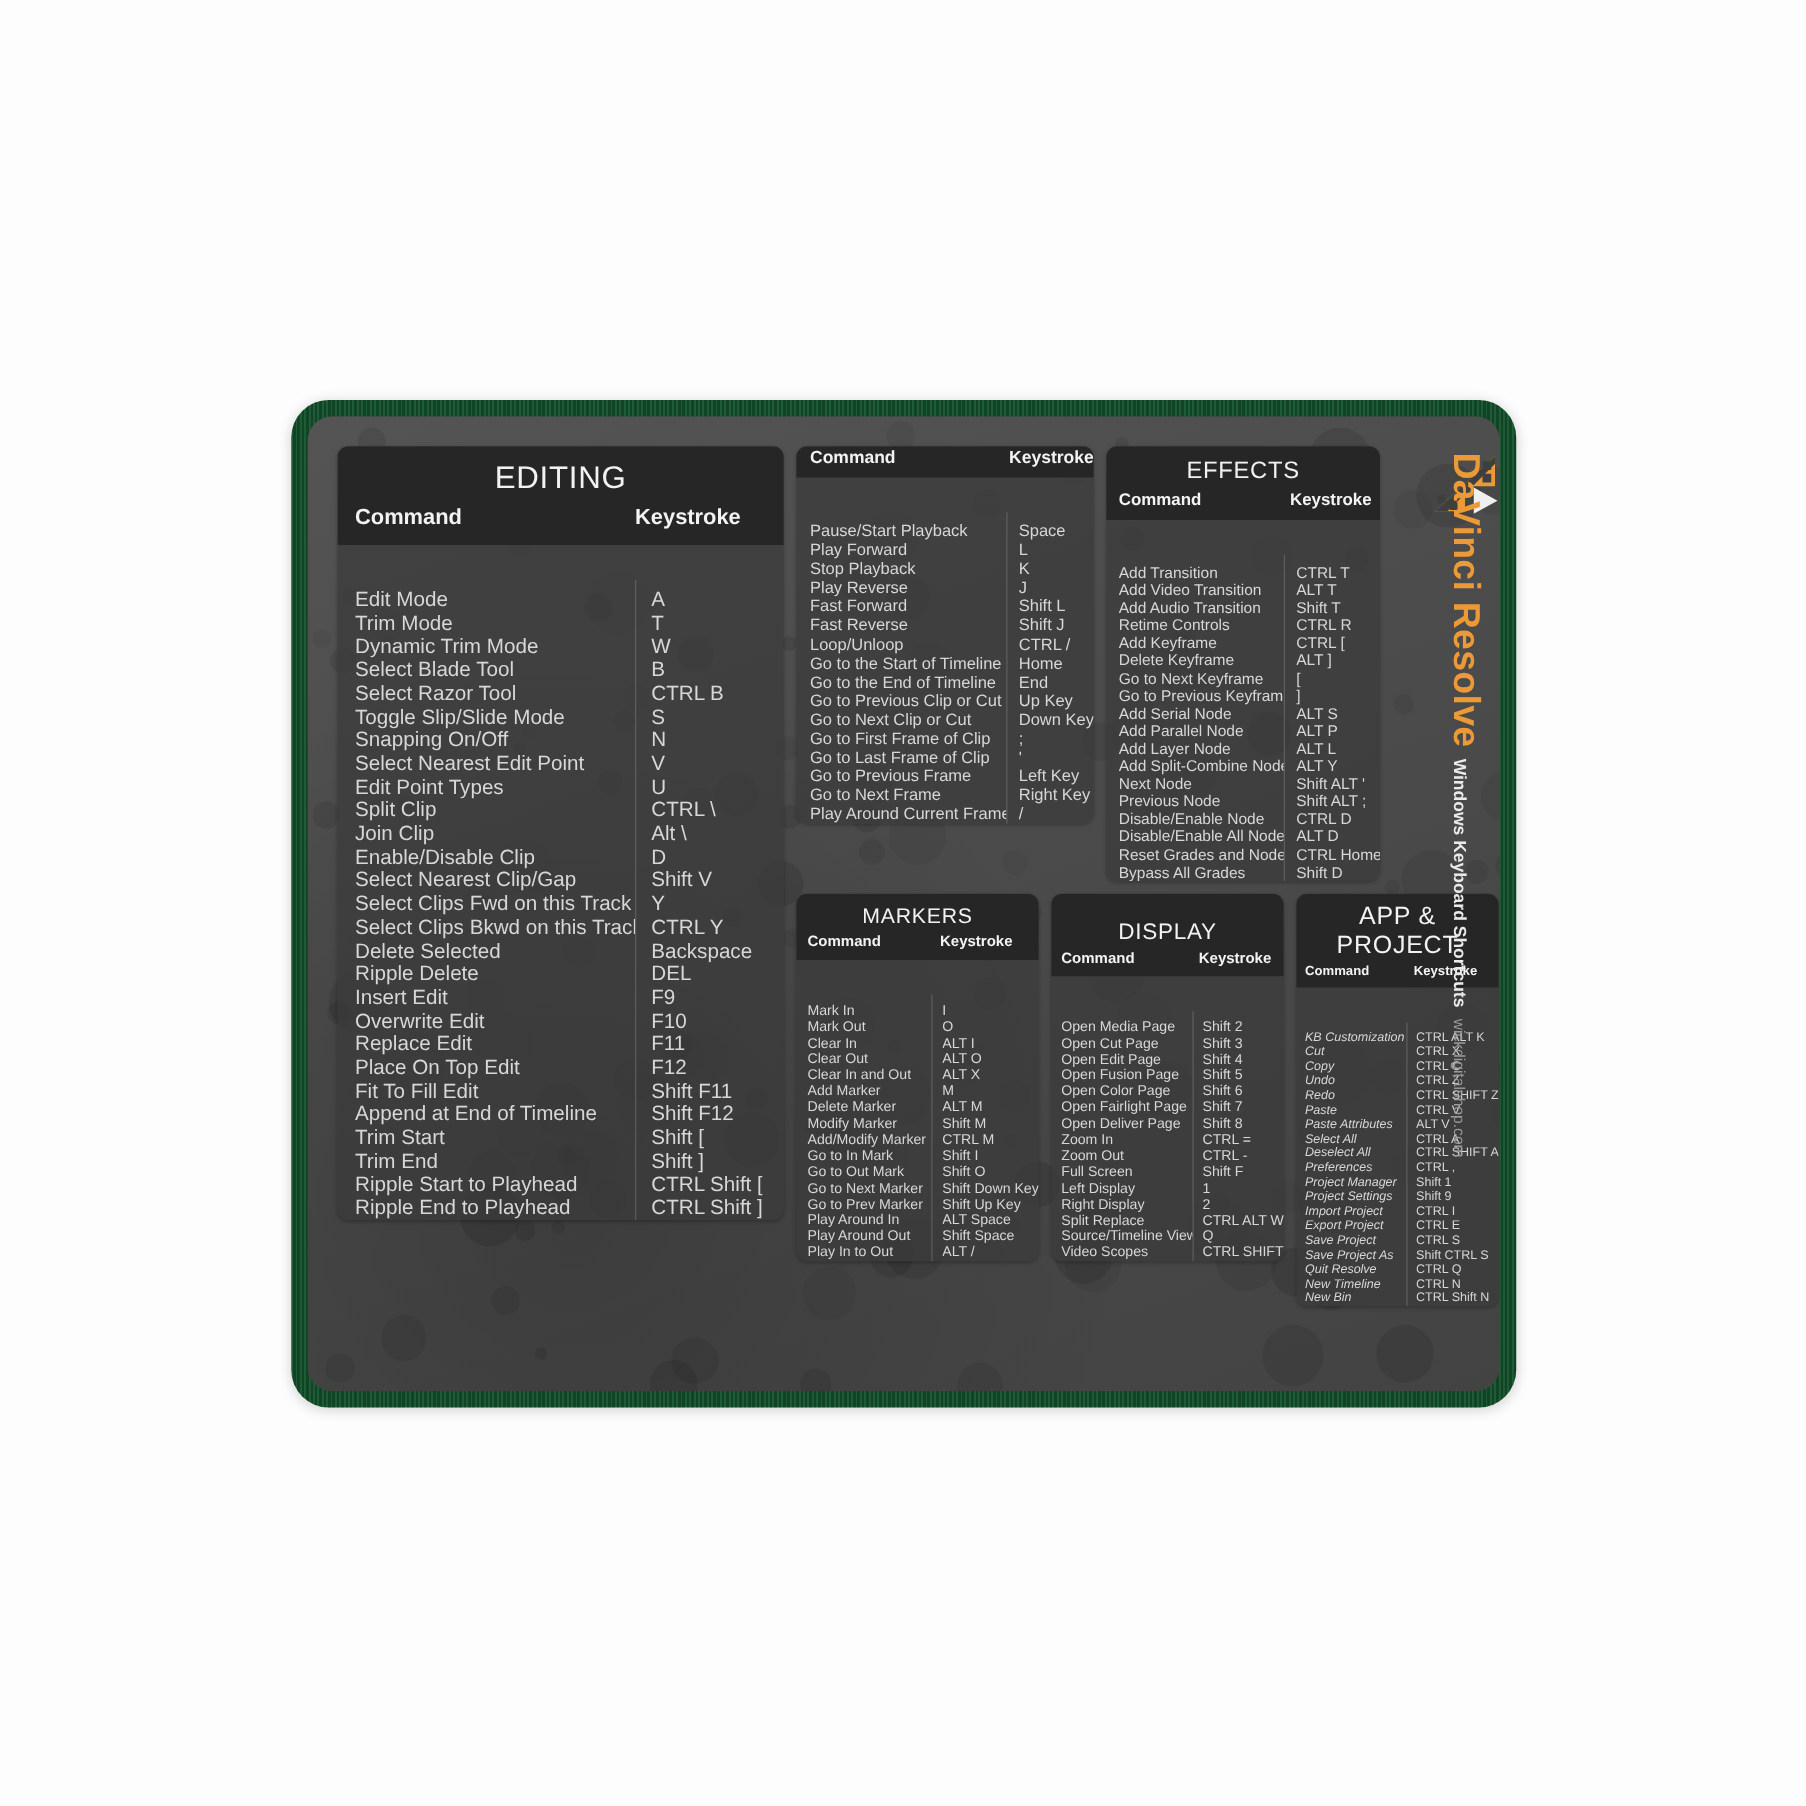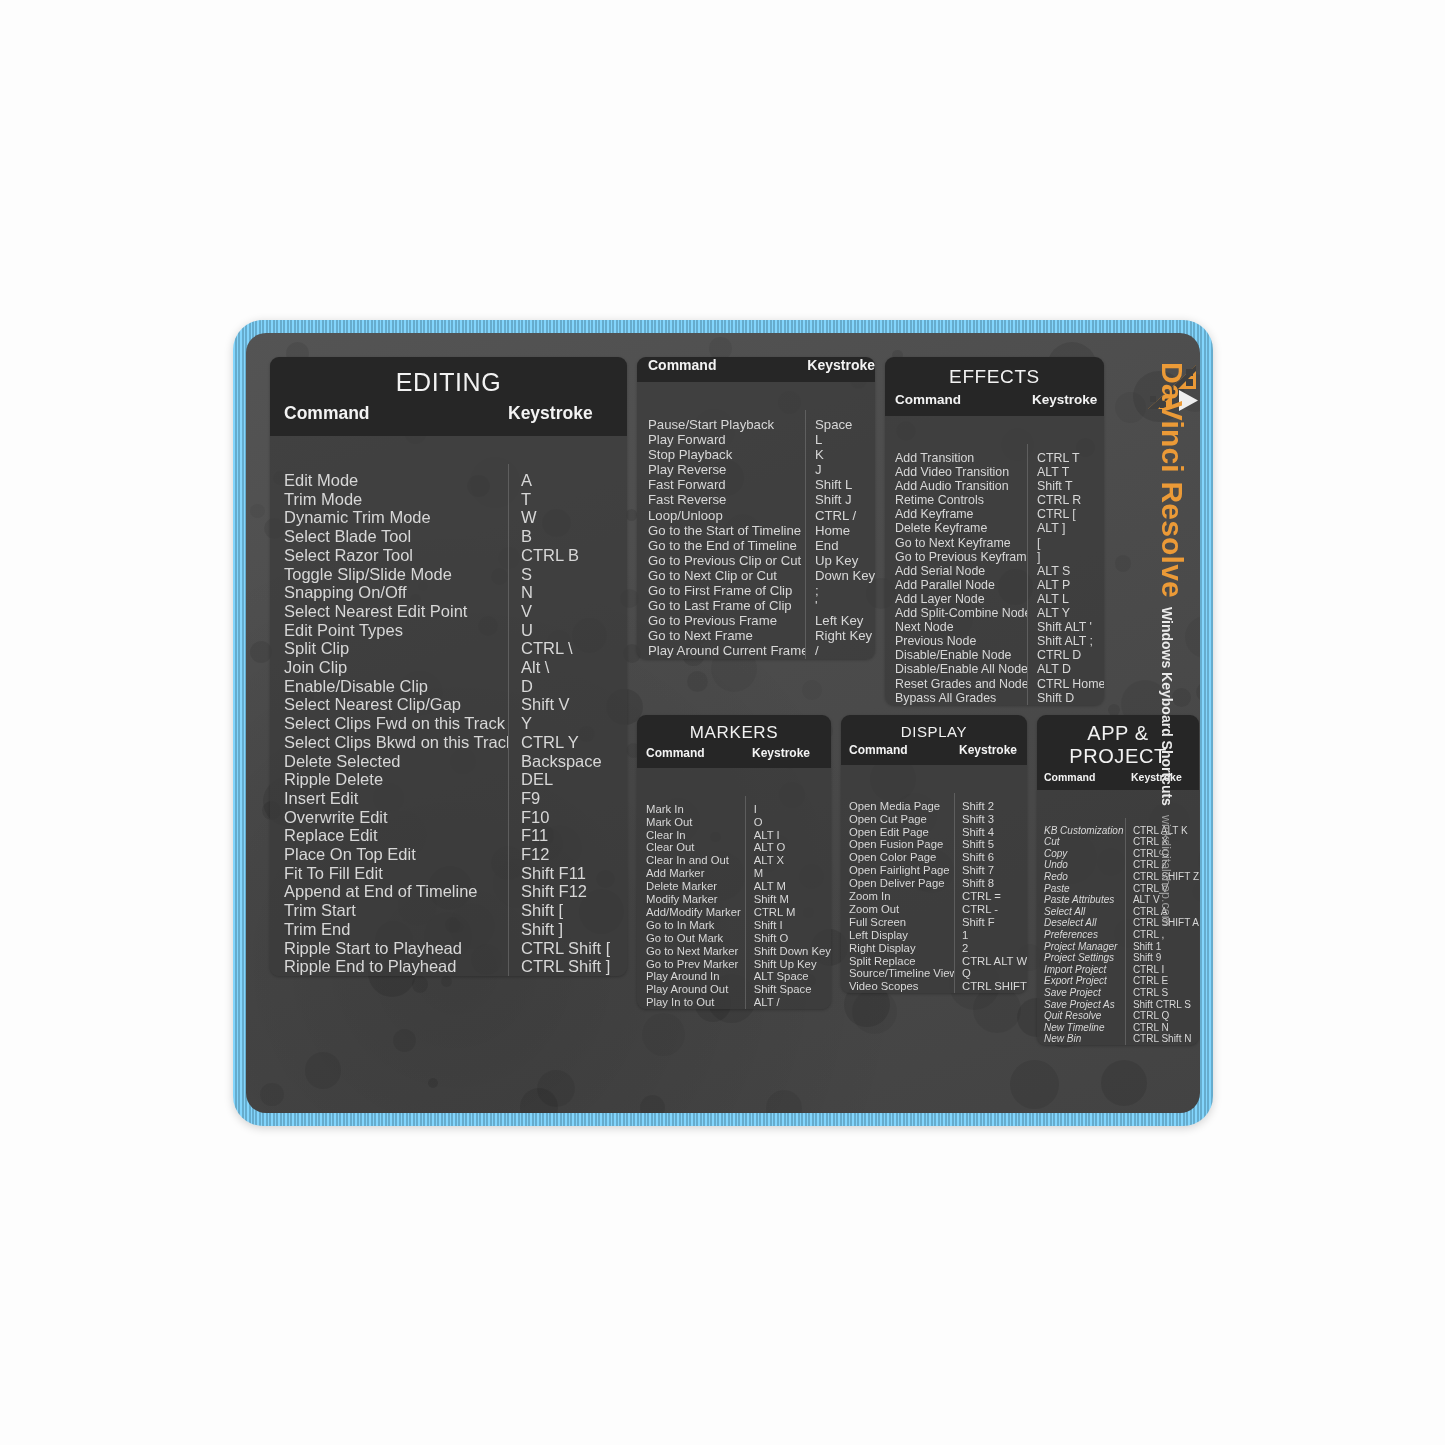--- a/index.html
+++ b/index.html
@@ -14,21 +14,21 @@
     width: 1445px; height: 1445px;
     background: #fdfdfd;
   }
 
   
   #mousepad {
     position: absolute;
     left: 233px; top: 320px;
     width: 980px; height: 806px;
     border-radius: 30px;
-    background: #7dd3fc;
+    background: #14532d;
     padding: 12px;
     box-shadow: 0 2px 10px rgba(0,0,0,0.18);
   }
   #mousepad::before {
     
     content: "";
     position: absolute; inset: 0;
     border-radius: 30px;
     background:
       repeating-linear-gradient(90deg, rgba(255,255,255,.055) 0 1.5px, rgba(0,0,0,.22) 1.5px 3.5px);
@@ -117,21 +117,21 @@
   #card-markers { width: 194px; }
   #card-markers .card-title { font-size: 17px; padding: 8px 1px 3px; }
   #card-markers .col-head { font-size: 12px; padding: 0 0 8px 9px; }
   #card-markers .col-head .h-cmd { width: 106px; }
   #card-markers .col-cmd { width: 110px; padding-left: 9px; }
   #card-markers .col-key { padding-left: 8px; }
   #card-markers .row { font-size: 11.3px; line-height: 12.9px; }
 
   
   #card-display { width: 186px; }
-  #card-display .card-title { font-size: 15px; padding: 8px 0 3px; }
+  #card-display .card-title { font-size: 18px; padding: 20px 0 3px; }
   #card-display .col-head { font-size: 12px; padding: 0 0 8px 8px; }
   #card-display .col-head .h-cmd { width: 110px; }
   #card-display .col-cmd { width: 113px; padding-left: 8px; }
   #card-display .col-key { padding-left: 7px; }
   #card-display .row { font-size: 11.3px; line-height: 12.9px; }
 
   
   #card-app { width: 162px; }
   #card-app .card-title { font-size: 20px; padding: 7px 0 3px; }
   #card-app .col-head { font-size: 10.5px; padding: 0 0 7px 7px; }

